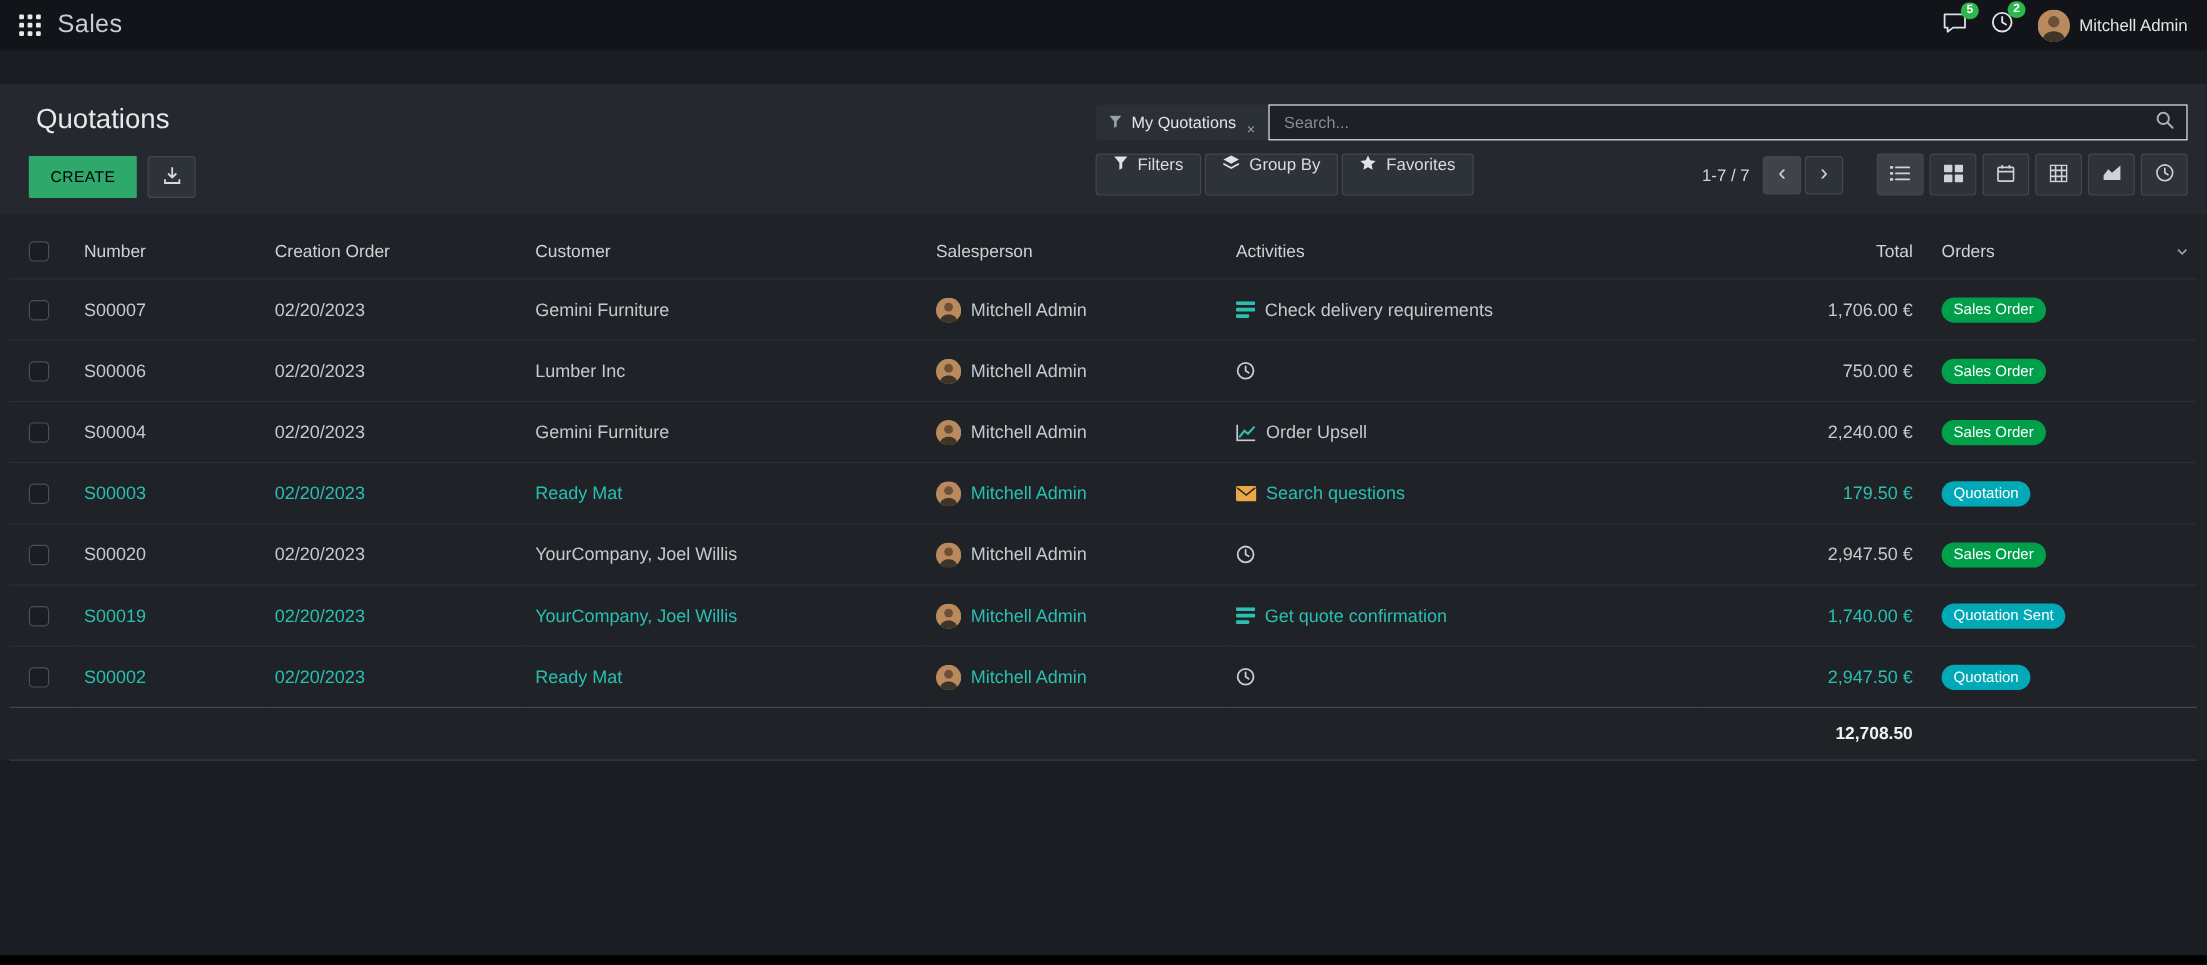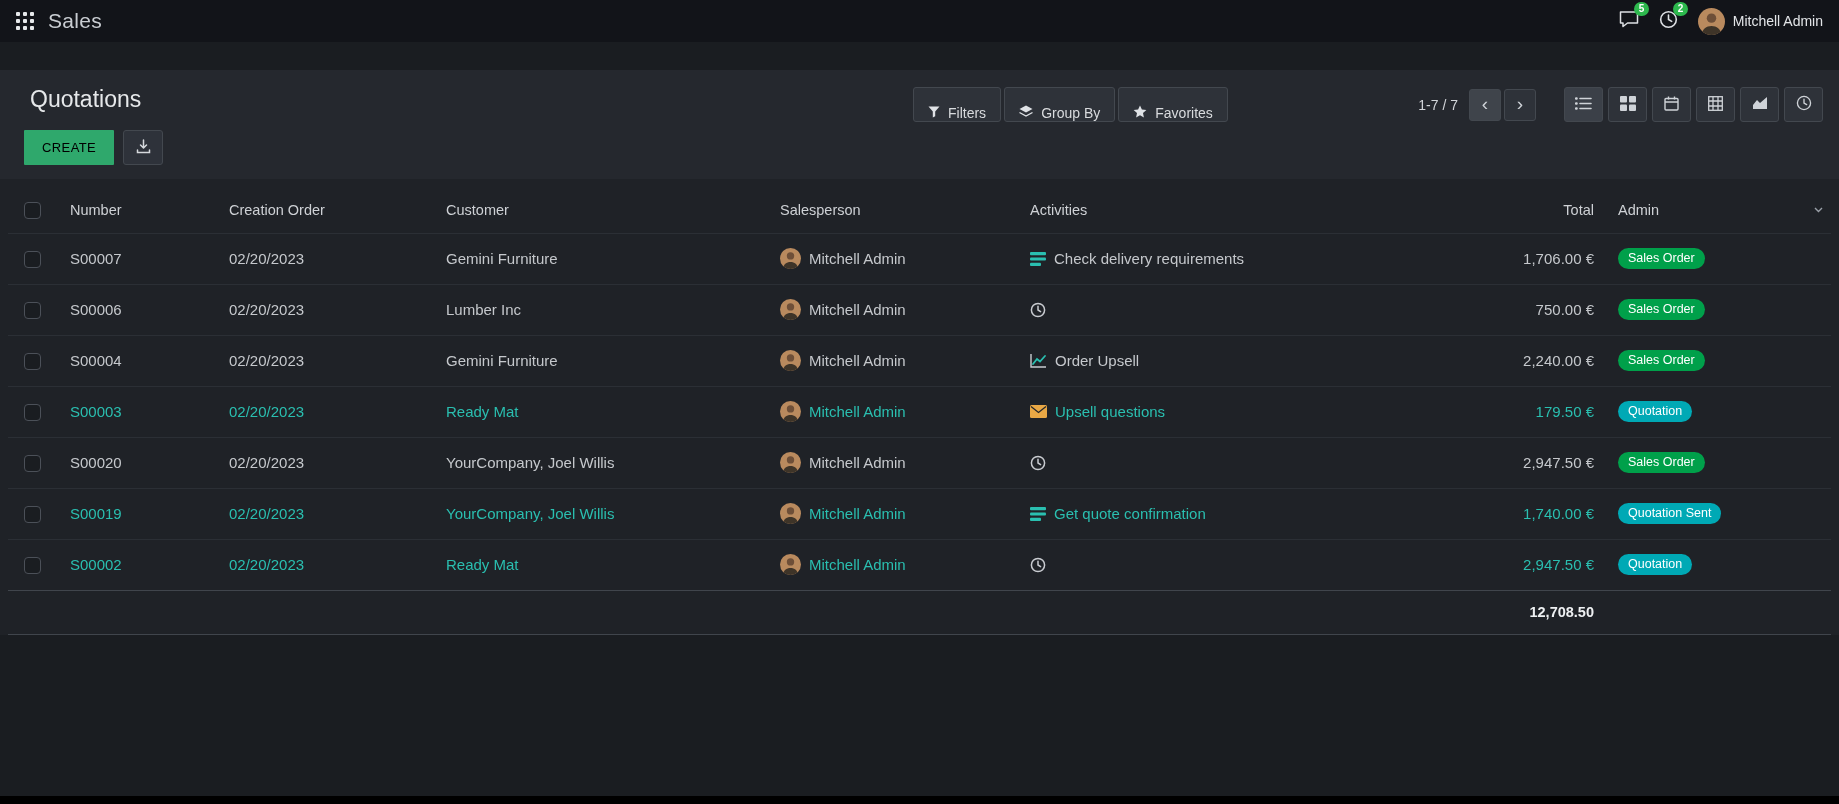--- a/index.html
+++ b/index.html
@@ -45,21 +45,21 @@
   .btn-export{background:#2e323a;border:1px solid #43484f;border-radius:3px;width:40px;display:flex;align-items:center;justify-content:center;cursor:pointer;}
   .cp-right{width:910px;display:flex;flex-direction:column;gap:11px;padding-top:3px;}
   .search-bar{display:flex;height:30px;}
   .facet{display:flex;align-items:center;gap:8px;padding:0 11px;background:#2b2f36;border-radius:3px 0 0 3px;font-size:13.5px;color:#e2e4e7;}
   .facet-x{color:#9aa0a7;font-size:12px;margin-left:1px;cursor:pointer;align-self:flex-end;padding-bottom:3px;line-height:12px;}
   .search-input-wrap{flex:1;display:flex;align-items:center;border:1px solid #e9ebee;background:#1d2025;padding:0 10px;}
   .search-input{flex:1;background:transparent;border:none;outline:none;color:#c7cbd0;font-size:13.5px;font-family:inherit;}
   .search-input::placeholder{color:#878d95;}
   .controls-row{display:flex;align-items:center;}
   .btn-group{display:flex;gap:3px;}
-  .btn{height:35px;background:#2e3239;border:1px solid #43484f;color:#d9dbde;font-size:14px;display:flex;align-items:flex-end;gap:8px;padding:0 14px;border-radius:3px;cursor:pointer;font-family:inherit;}
+  .btn{height:35px;background:#2e3239;border:1px solid #43484f;color:#d9dbde;font-size:14px;display:flex;align-items:flex-start;gap:8px;padding:0 14px;border-radius:3px;cursor:pointer;font-family:inherit;}
   .pager{margin-left:auto;display:flex;align-items:center;gap:11px;}
   .pager-range{font-size:14px;color:#d2d5d9;}
   .pager-btns{display:flex;gap:3px;}
   .pager-btn{width:32px;height:32px;display:flex;align-items:center;justify-content:center;border-radius:3px;border:1px solid #43484f;color:#cfd3d8;font-size:19px;line-height:1;cursor:pointer;background:#2e3239;padding-bottom:3px;}
   .pager-btn.prev{background:#3f444b;}
   .view-switcher{display:flex;gap:5px;margin-left:28px;}
   .vs-btn{width:39px;height:35px;display:flex;align-items:center;justify-content:center;background:#2e3239;border:1px solid #43484f;border-radius:3px;cursor:pointer;}
   .vs-btn.active{background:#3b4048;}
 
   
@@ -143,20 +143,40 @@
           <span>
             <svg width="15" height="15" viewBox="0 0 15 15" fill="none" stroke="#d5d8dc" stroke-width="1.5">
                 <path d="M7.5 1v7.5M4.5 6 7.5 9l3-3" stroke-linecap="round" stroke-linejoin="round"></path>
                 <path d="M1.5 11v2.5h12V11" stroke-linecap="round"></path>
               </svg>
           </span>
         </button>
       </div>
     </div>
     <div class="cp-right">
+      <div class="search-bar">
+        <div class="facet">
+          <span>
+            <svg width="11" height="11" viewBox="0 0 12 12" fill="#9aa0a8">
+                <path d="M.5.5h11L7.2 5.6v4.6L4.8 11.4V5.6z"></path>
+              </svg>
+          </span>
+          <span>My Quotations</span>
+          <span class="facet-x">×</span>
+        </div>
+        <div class="search-input-wrap">
+          <input class="search-input" type="text" placeholder="Search..." style="">
+          <span>
+            <svg width="16" height="16" viewBox="0 0 16 16" fill="none" stroke="#aab0b7" stroke-width="1.6">
+                <circle cx="6.7" cy="6.7" r="4.7"></circle>
+                <path d="M10.3 10.3 14.5 14.5" stroke-linecap="round"></path>
+              </svg>
+          </span>
+        </div>
+      </div>
       <div class="controls-row">
         <div class="btn-group">
           <button class="btn">
             <span>
               <svg width="12" height="12" viewBox="0 0 12 12" fill="#dfe2e6">
                   <path d="M.5.5h11L7.2 5.6v4.6L4.8 11.4V5.6z"></path>
                 </svg>
             </span>
             <span>Filters</span>
           </button>
@@ -243,21 +263,21 @@
       </colgroup>
       <thead>
         <tr>
           <th class="c-check"><span class="checkbox"></span></th>
           <th>Number</th>
           <th>Creation Order</th>
           <th>Customer</th>
           <th>Salesperson</th>
           <th>Activities</th>
           <th class="h-total">Total</th>
-          <th>Admin</th>
+          <th>Orders</th>
           <th>
               <span class="h-chevron">
                 <svg width="9" height="6" viewBox="0 0 9 6" fill="none" stroke="#9aa0a8" stroke-width="1.4">
                   <path d="M1 1l3.5 3.5L8 1"></path>
                 </svg>
               </span>
             </th>
         </tr>
       </thead>
       <tbody>
@@ -376,21 +396,21 @@
       </span>
     </td>
     <td>
       <span class="cell-flex">
         <span class="act-icon">
                   <svg width="17" height="13" viewBox="0 0 17 13">
                     <rect width="17" height="13" rx="1.5" fill="#e9a845"></rect>
                     <path d="M1 1.5 8.5 7.5 16 1.5" stroke="#23262b" stroke-width="1.3" fill="none"></path>
                   </svg>
                 </span>
-        <span>Upsell questions</span>
+        <span>Search questions</span>
       </span>
     </td>
     <td class="c-total">179.50 €</td>
     <td><span class="badge teal">Quotation</span></td>
     <td></td>
   </tr>
           <tr>
     <td class="c-check"><span class="checkbox"></span></td>
     <td>S00020</td>
     <td>02/20/2023</td>

